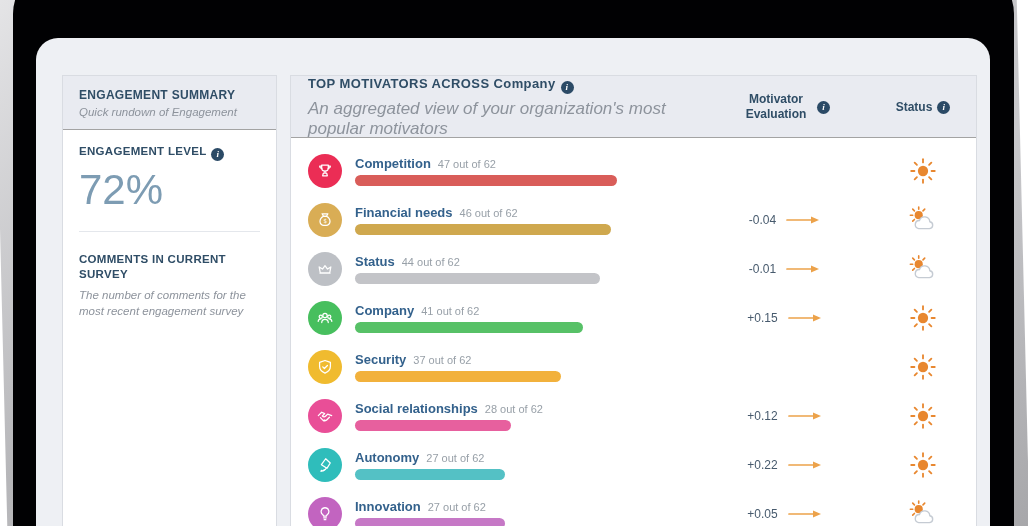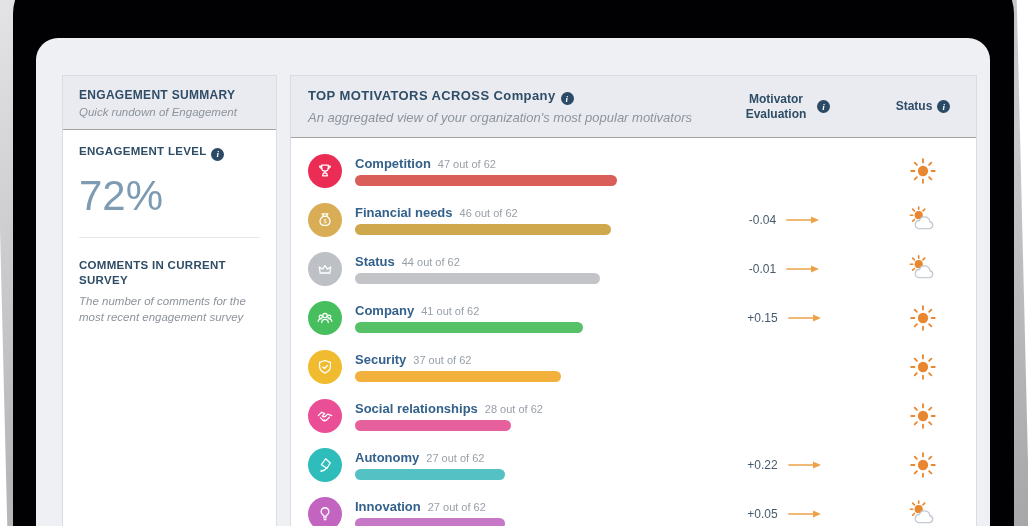--- a/index.html
+++ b/index.html
@@ -23,32 +23,32 @@
   .panel-head { background:#e9ebf1; border-bottom:1px solid #a3a3a3; }
   .side-head { padding:12px 16px 11px; }
   .head-title { font-size:12px; font-weight:700; color:#2f4d66; letter-spacing:.3px; }
   .head-sub { font-size:11.5px; font-style:italic; color:#8d939c; margin-top:4px; }
 
   .side-body { padding:14px 16px 0; }
   .side-section { padding-bottom:20px; margin-bottom:20px; border-bottom:1px solid #e4e7ec; }
   .side-section:last-child { border-bottom:none; }
   .sec-title { font-size:11.5px; font-weight:700; color:#2f4d66; letter-spacing:.3px; line-height:1.3; }
   .sec-desc { font-size:11.5px; font-style:italic; color:#8d939c; line-height:1.4; margin-top:5px; }
-  .sec-value { font-size:42px; font-weight:400; color:#7d9cb3; margin-top:14px; line-height:1; }
+  .sec-value { font-size:42px; font-weight:400; color:#7d9cb3; margin-top:8px; line-height:1; }
 
   .info { display:inline-flex; align-items:center; justify-content:center;
     width:13px; height:13px; border-radius:50%; background:#2b4a66; color:#fff;
     font-size:9px; font-weight:700; font-family:"Liberation Serif", serif; font-style:italic;
     margin-left:5px; vertical-align:-2px; flex:none; }
 
   
   .main-head { display:grid; grid-template-columns:409px 170px 1fr; align-items:center; height:62px; }
   .main-head-left { padding-left:17px; }
   .main-title { font-size:13px; font-weight:700; color:#2f4d66; letter-spacing:.4px; }
-  .main-sub { font-size:13px; font-style:italic; color:#8d939c; margin-top:5px; }
+  .main-sub { font-size:17px; font-style:italic; color:#8d939c; margin-top:5px; }
   .col-head { display:flex; align-items:center; justify-content:center;
     font-size:12px; font-weight:700; color:#2f4d66; text-align:center; }
   .col-head .col-label { max-width:72px; line-height:1.25; }
   .col-head .col-label.nowrap { max-width:none; }
 
   
   .rows { padding-top:8px; }
   .row { display:grid; grid-template-columns:17px 34px 13px 345px 170px 1fr;
     align-items:center; height:49px; }
   .m-circle { grid-column:2; width:34px; height:34px; border-radius:50%;
@@ -290,20 +290,27 @@
                 <path d="M6.5 14l3.2 3.2c.9.9 2.1.9 3 0M11 16.8c.9.9 2.1.9 3 0l3.3-3.3"></path>
               </svg>
             </div>
     <div class="m-mid">
       <div class="m-line">
         <span class="m-name">Social relationships</span>
         <span class="m-count">28 out of 62</span>
       </div>
       <div class="m-bar" style="width: 45.2%; background: rgb(231, 96, 158);"></div>
     </div>
+    <div class="m-eval">
+      <span class="m-eval-val">+0.12</span>
+      <span class="m-arrow"><svg width="36" height="10" viewBox="0 0 36 10">
+                  <line x1="2" y1="5" x2="27" y2="5" stroke="#eca24a" stroke-width="1.7" stroke-linecap="round"></line>
+                  <path d="M26 1.4 34 5l-8 3.6z" fill="#eca24a"></path>
+                </svg></span>
+    </div>
     <div class="m-status">
               <svg viewBox="0 0 28 28">
                 <circle cx="14" cy="14" r="4.8" fill="#e8872f"></circle>
                 <g stroke="#e8872f" stroke-width="1.7" stroke-linecap="round">
                   <line x1="22" y1="14" x2="25" y2="14"></line>
                   <line x1="19.7" y1="19.7" x2="21.8" y2="21.8"></line>
                   <line x1="14" y1="22" x2="14" y2="25"></line>
                   <line x1="8.3" y1="19.7" x2="6.2" y2="21.8"></line>
                   <line x1="6" y1="14" x2="3" y2="14"></line>
                   <line x1="8.3" y1="8.3" x2="6.2" y2="6.2"></line>

